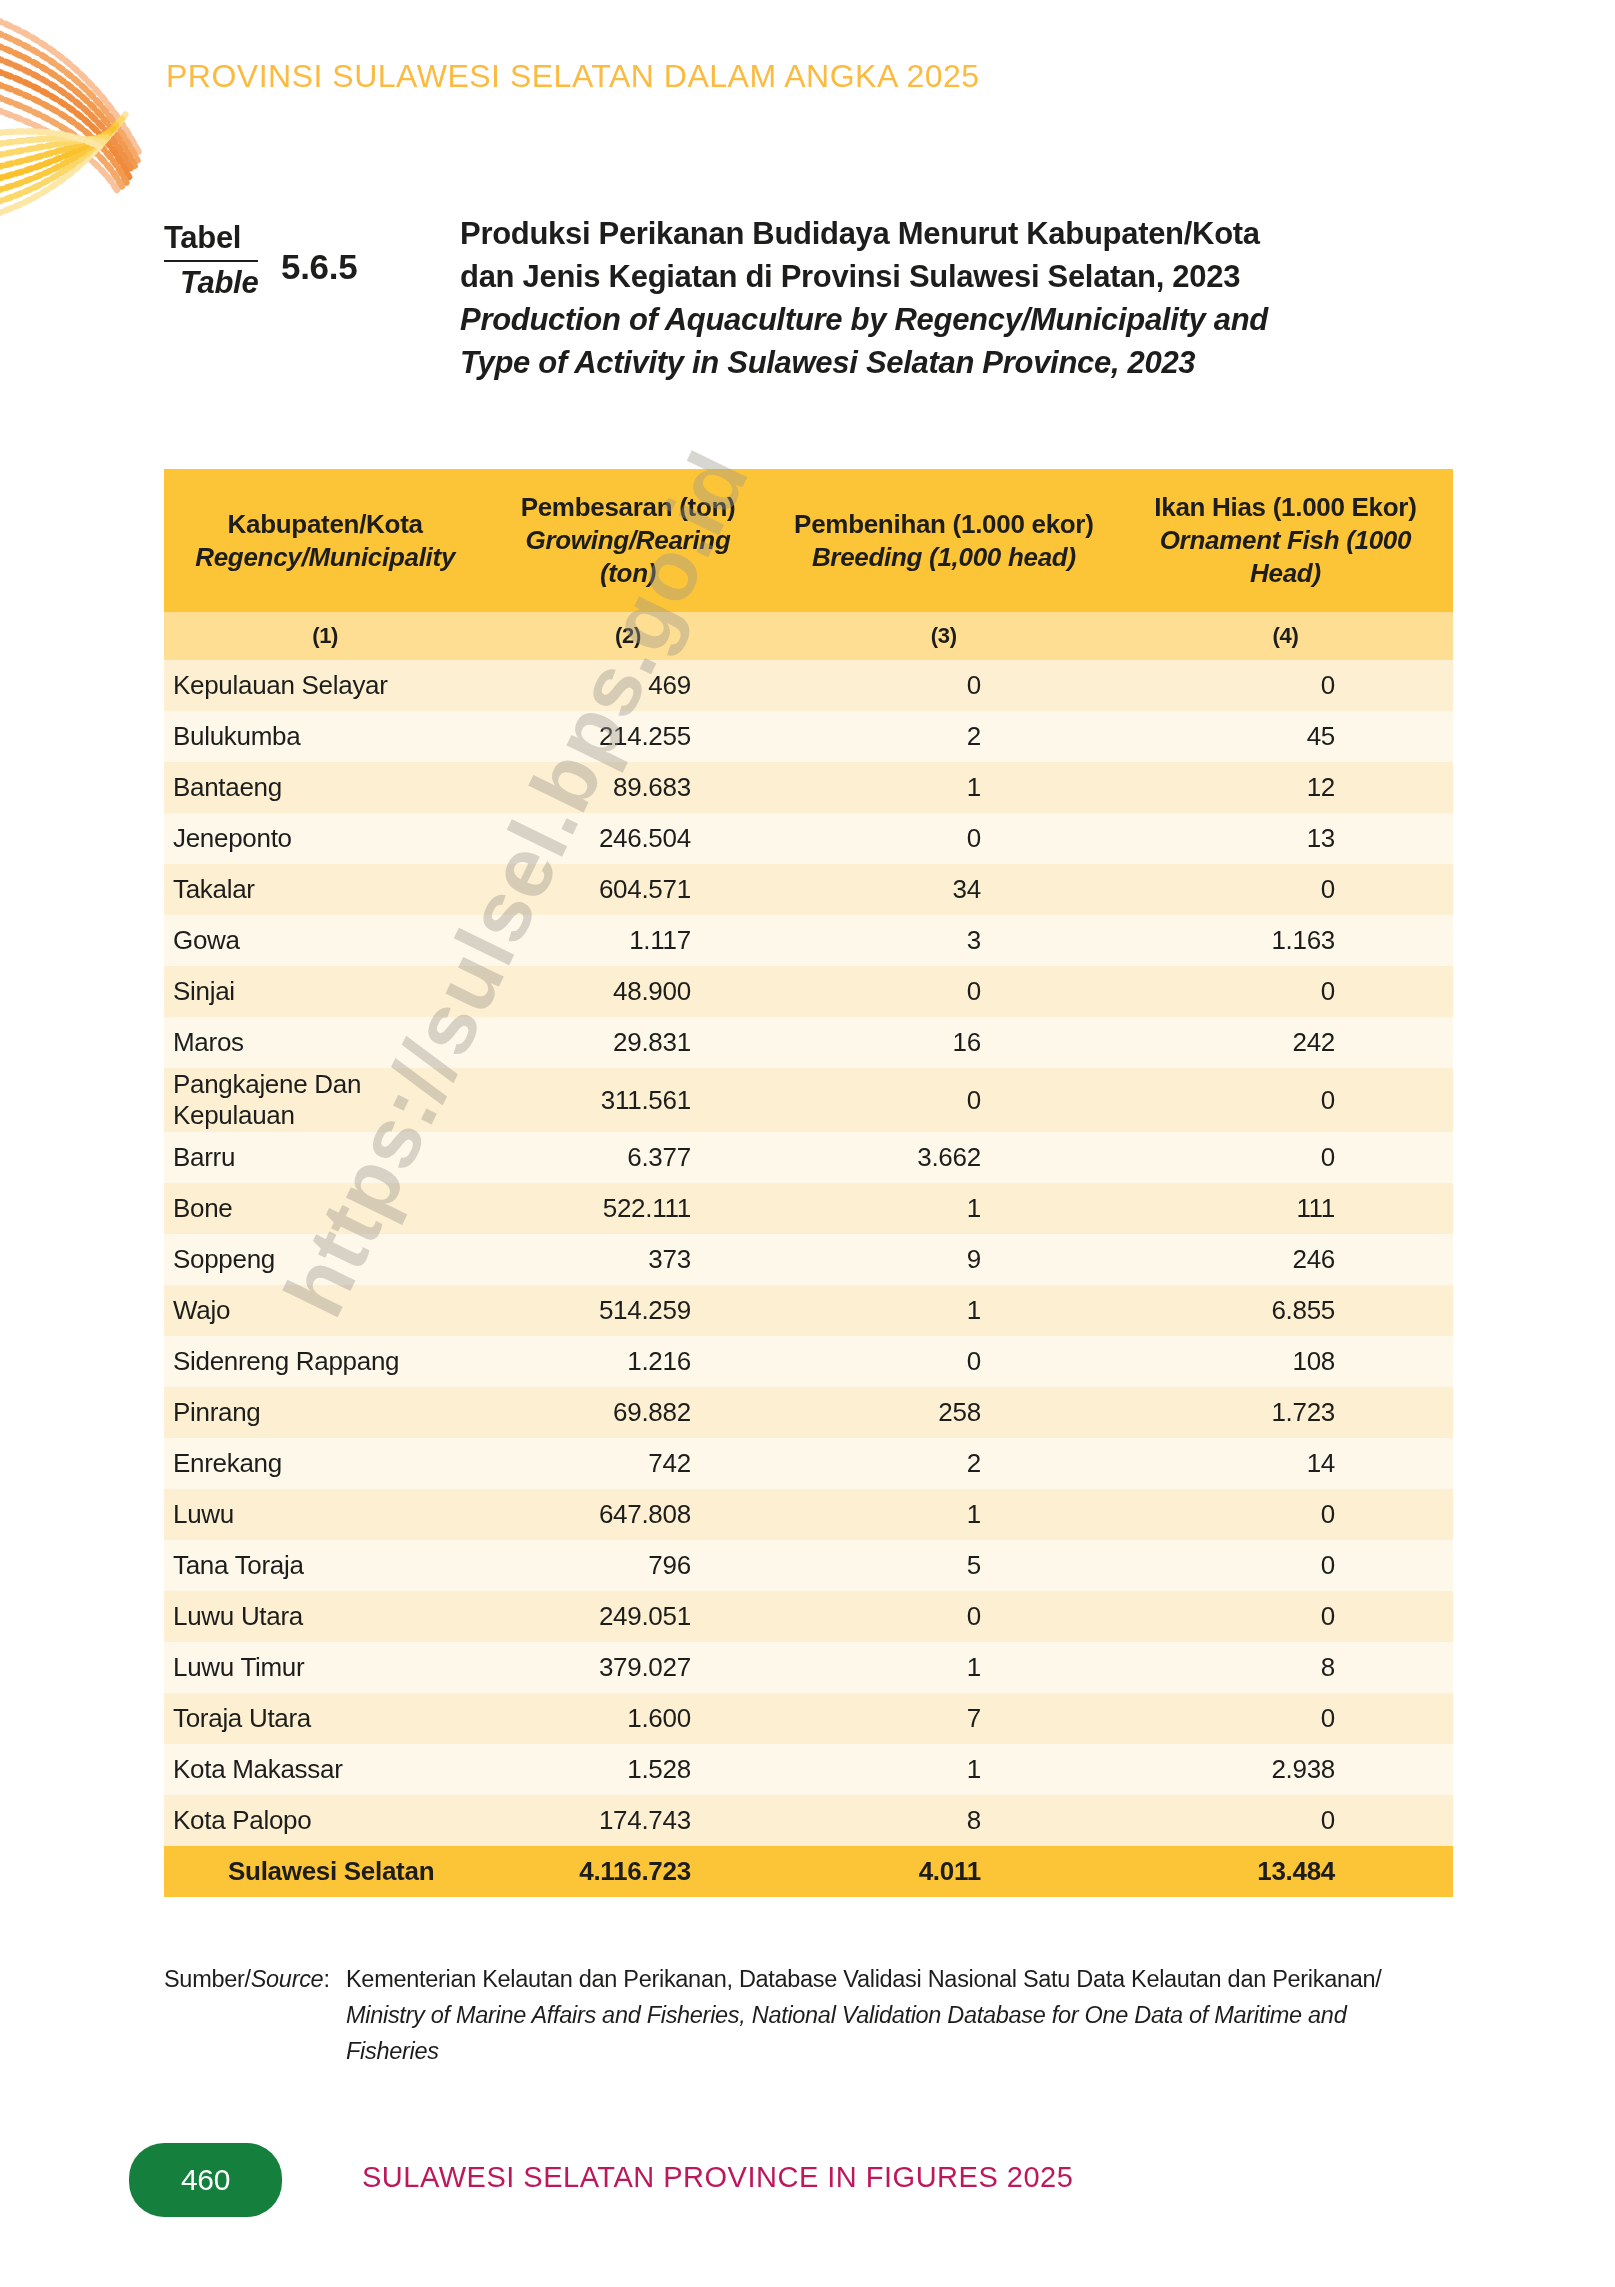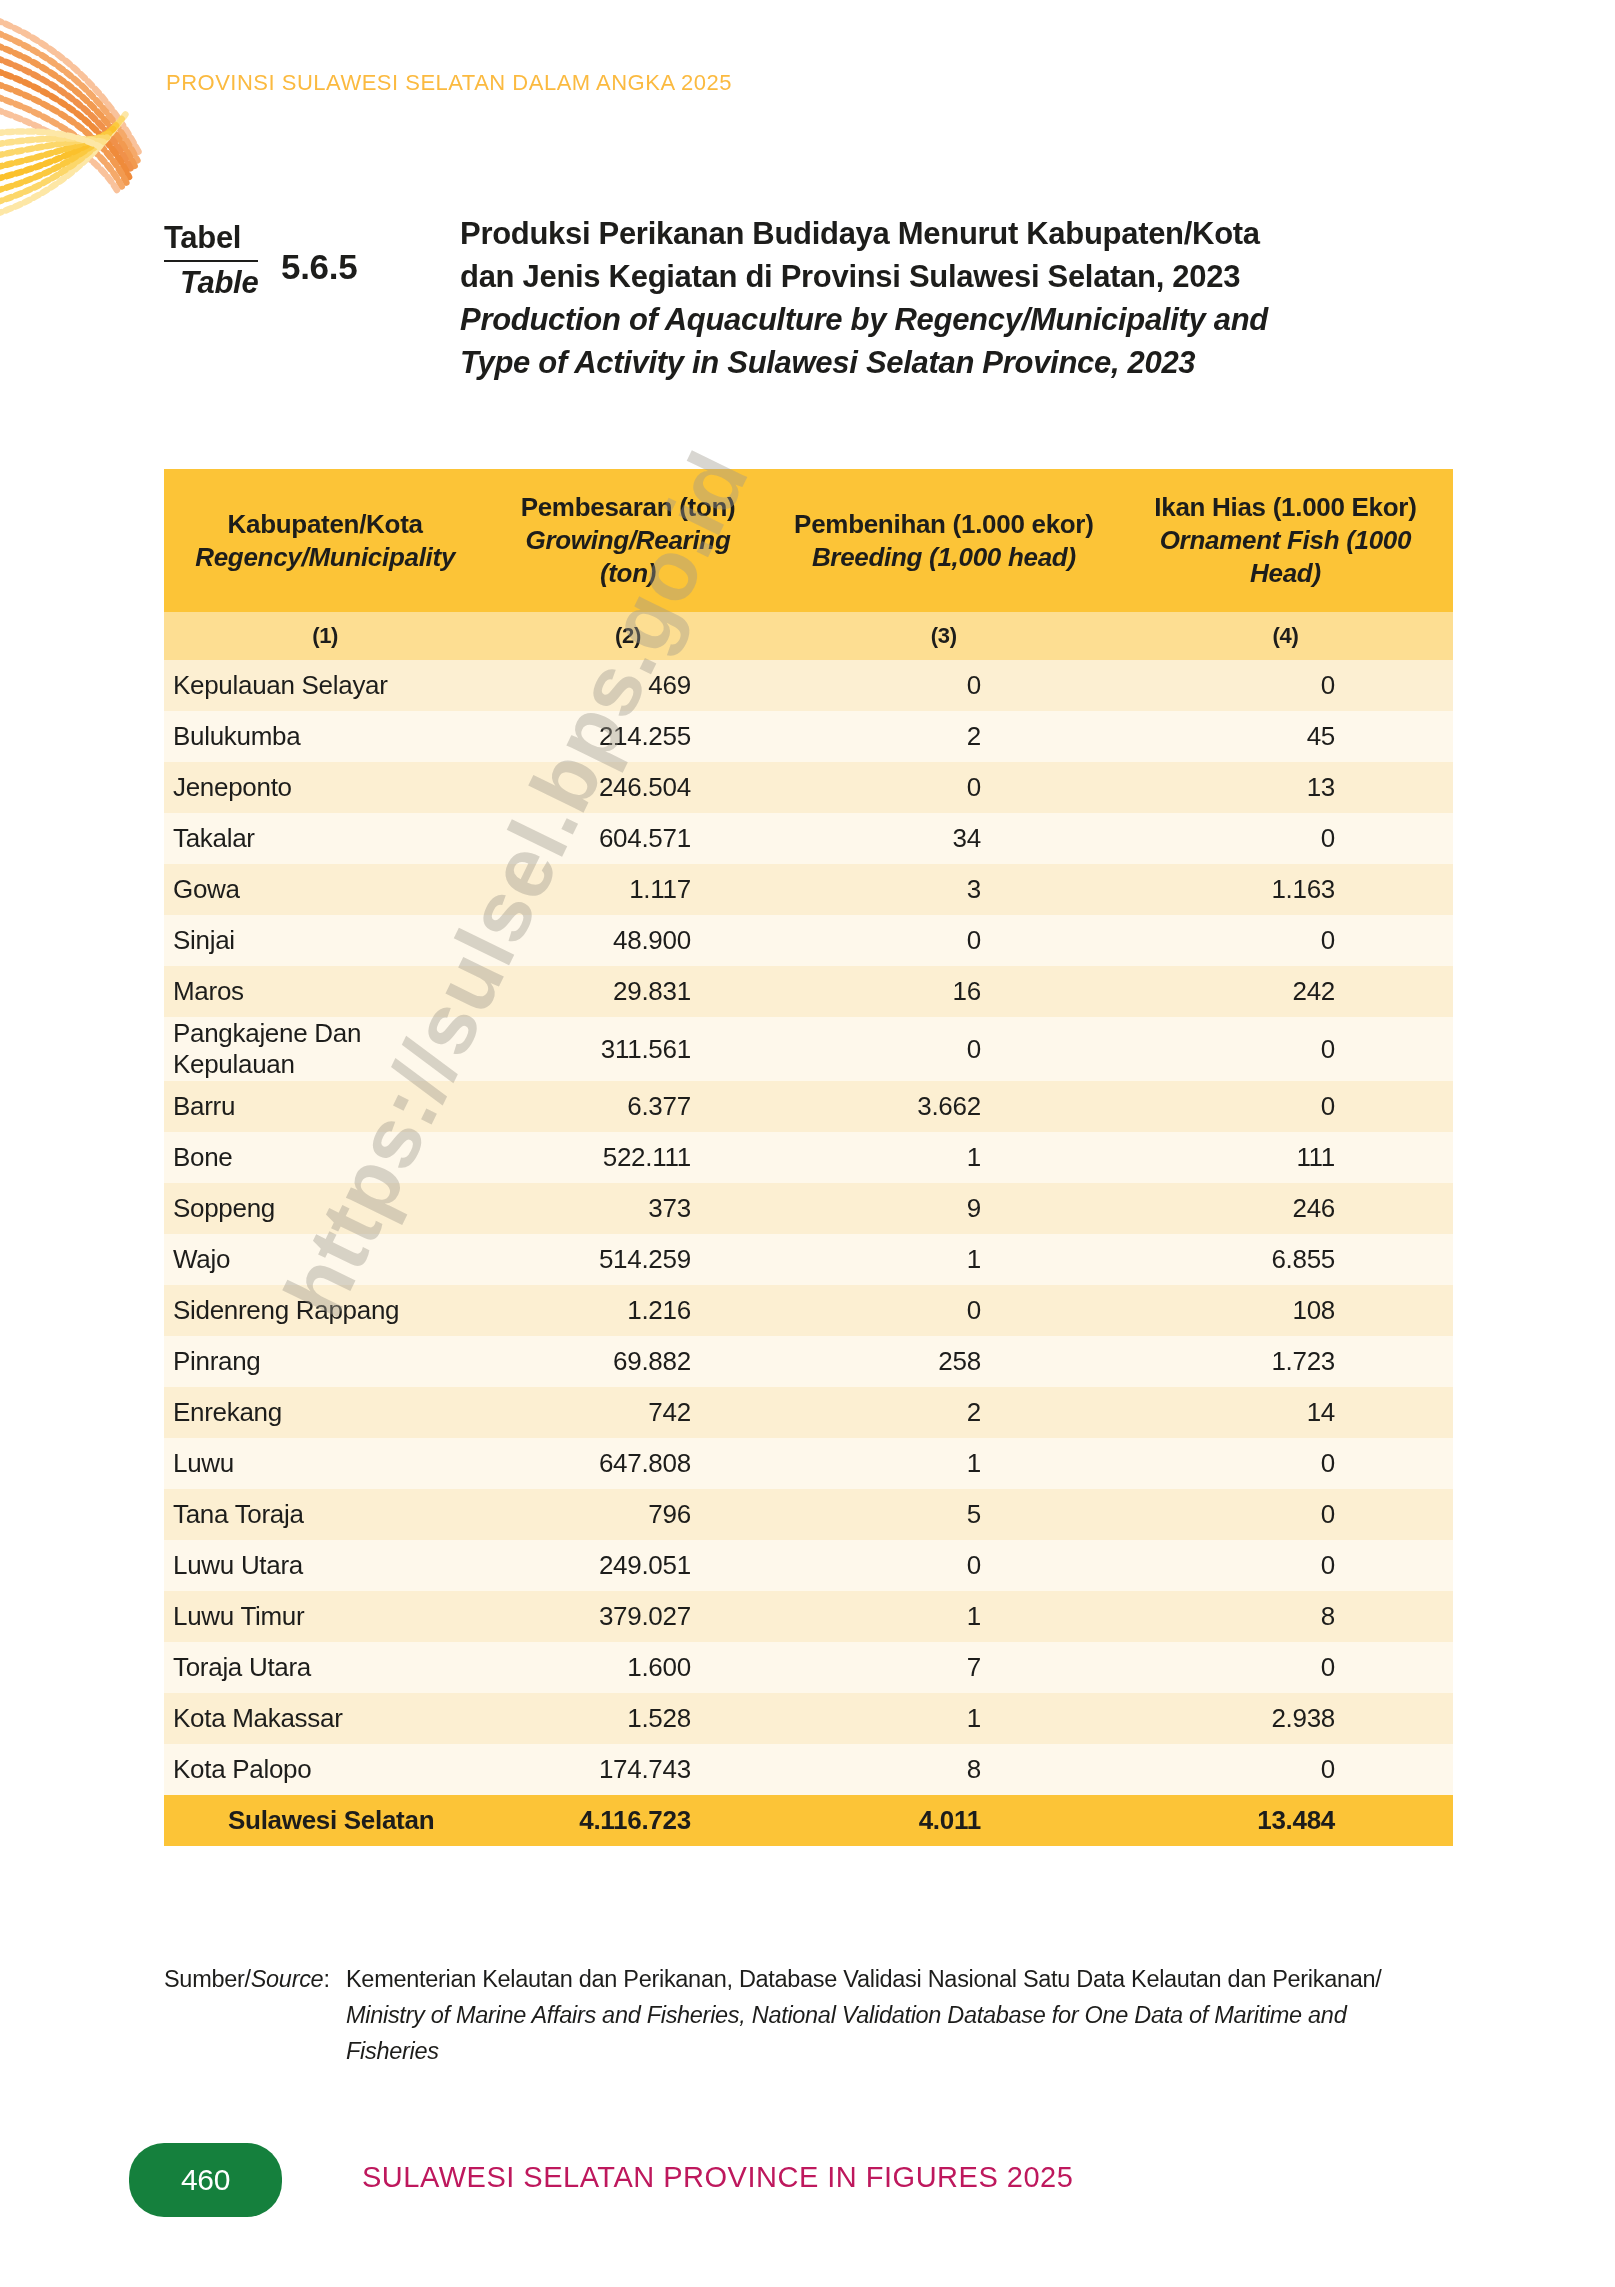--- a/index.html
+++ b/index.html
@@ -3,21 +3,21 @@
 <meta charset="utf-8">
 <style>
   html,body{margin:0;padding:0;background:#ffffff;}
   .page{
     position:relative;width:1615px;height:2288px;background:#ffffff;overflow:hidden;
     font-family:"Liberation Sans",sans-serif;color:#1d1d1b;letter-spacing:-0.3px;
   }
   
   .logo{position:absolute;left:0;top:7.4px;width:226px;height:222px;}
   
-  .runhead{position:absolute;left:166px;top:70px;font-size:22px;color:#FBBA40;letter-spacing:0.5px;}
+  .runhead{position:absolute;left:166px;top:58px;font-size:32px;color:#FBBA40;letter-spacing:0.5px;}
   
   .tlabel{position:absolute;left:164px;top:220px;width:111px;}
   .tlabel .tabel{font-weight:bold;font-size:31px;line-height:35px;}
   .tlabel .rule{border-top:2.8px solid #1d1d1b;width:94px;margin:4.6px 0 3.7px 0;}
   .tlabel .table-en{font-weight:bold;font-style:italic;font-size:31px;line-height:35px;margin-left:16px;}
   .tnum{position:absolute;left:281px;top:247px;font-weight:bold;font-size:35px;}
   
   .titles{position:absolute;left:460px;top:212px;width:978px;font-size:31px;font-weight:bold;line-height:43px;}
   .titles .en{font-style:italic;}
   
@@ -149,20 +149,26 @@
           <td class="c2">0</td>
           <td class="c3">0</td>
         </tr>
         <tr>
           <td class="c0">Bulukumba</td>
           <td class="c1">214.255</td>
           <td class="c2">2</td>
           <td class="c3">45</td>
         </tr>
         <tr>
+          <td class="c0">Bantaeng</td>
+          <td class="c1">89.683</td>
+          <td class="c2">1</td>
+          <td class="c3">12</td>
+        </tr>
+        <tr>
           <td class="c0">Jeneponto</td>
           <td class="c1">246.504</td>
           <td class="c2">0</td>
           <td class="c3">13</td>
         </tr>
         <tr>
           <td class="c0">Takalar</td>
           <td class="c1">604.571</td>
           <td class="c2">34</td>
           <td class="c3">0</td>

